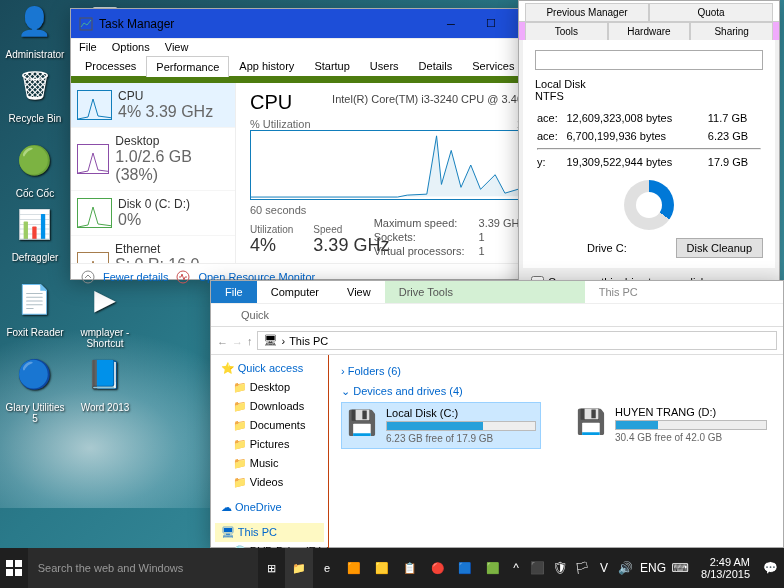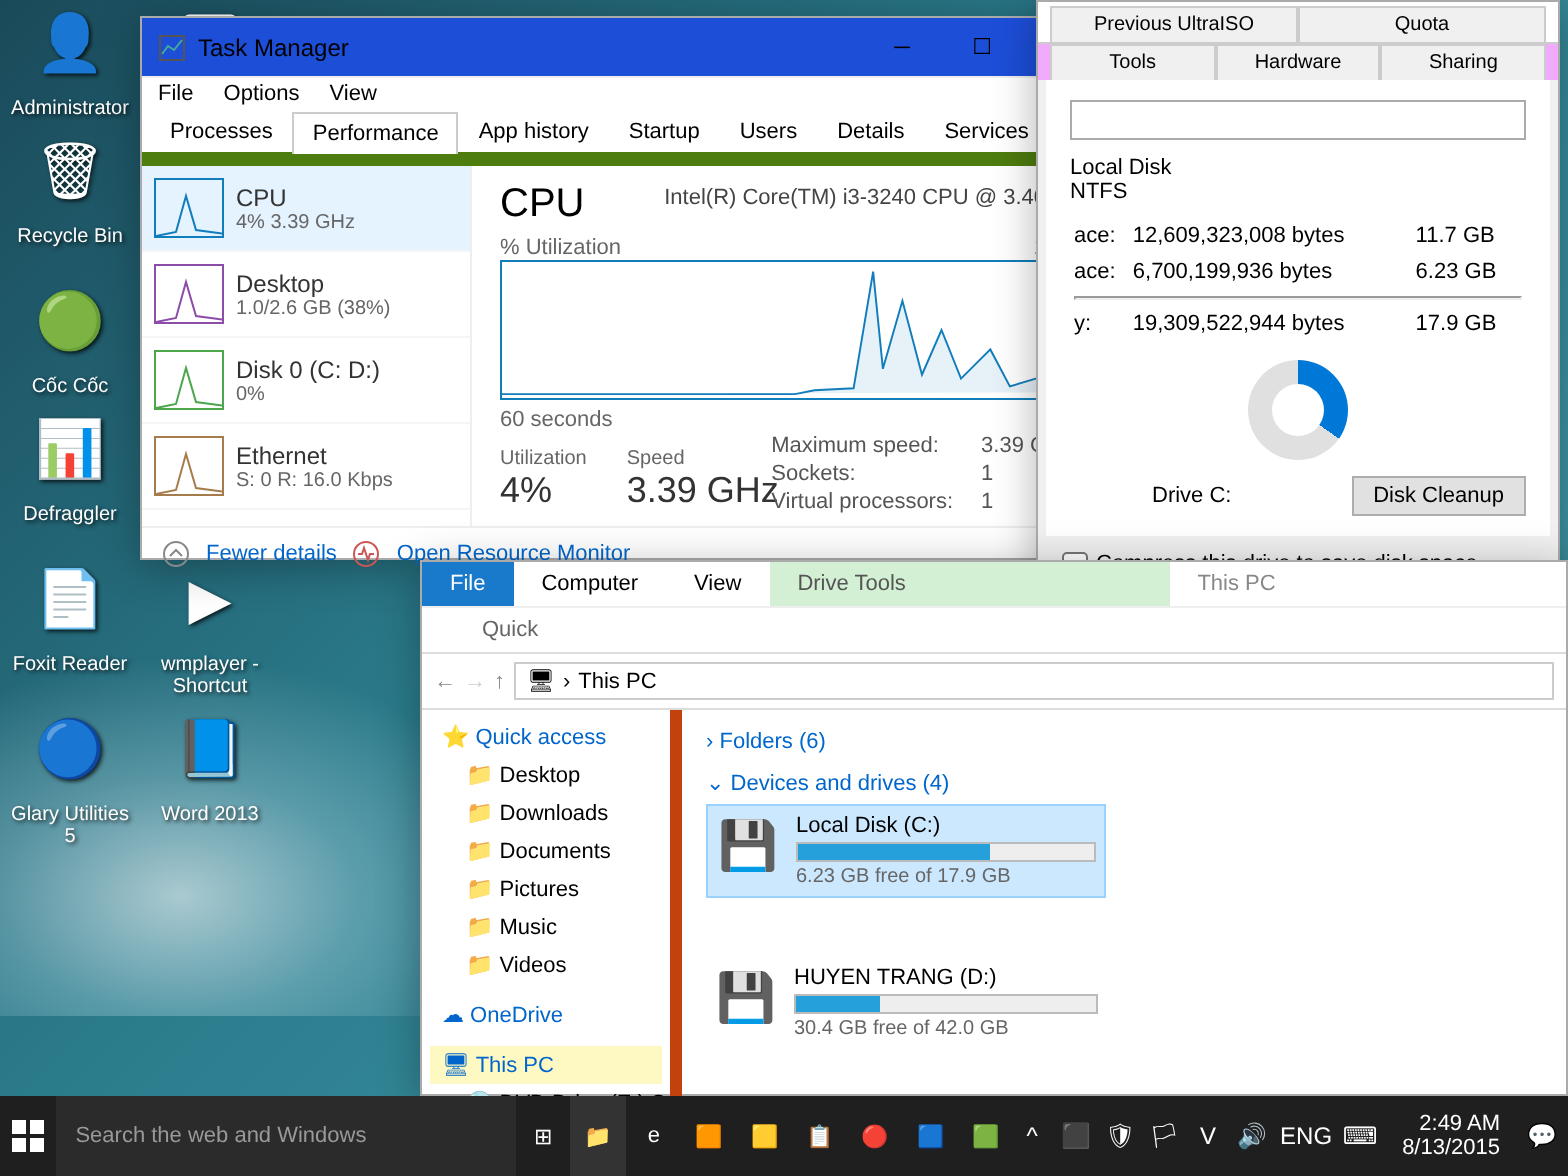--- a/index.html
+++ b/index.html
@@ -22,30 +22,30 @@
 #taskmgr .tab.active{border-color:#ccc;background:#fff;position:relative;top:1px}
 #taskmgr .body{display:flex;height:180px}
 #taskmgr .sidebar{width:165px;overflow-y:auto;border-right:1px solid #eee}
 .perf-item{display:flex;align-items:center;padding:6px;border-bottom:1px solid #f5f5f5;cursor:pointer}
 .perf-item.sel{background:#e5f3ff}
 .perf-graph{width:35px;height:30px;border:1px solid #117dbb;margin-right:6px;position:relative;overflow:hidden}
 .perf-graph.mem{border-color:#8b4da8}
 .perf-graph.disk{border-color:#4ca64c}
 .perf-graph.eth{border-color:#a67c4c}
 .perf-item .info .name{font-size:12px;color:#333}
-.perf-item .info .sub{font-size:10px;color:#666}
+.perf-item .info .sub{font-size:16px;color:#666}
 #taskmgr .main{flex:1;padding:8px 14px;position:relative}
 #taskmgr .cpu-title{font-size:20px;font-weight:300}
 #taskmgr .cpu-model{font-size:11px;color:#444;position:absolute;top:10px;right:14px}
 #taskmgr .util-label{display:flex;justify-content:space-between;font-size:10px;color:#666;margin-top:4px}
 #taskmgr .big-graph{height:70px;border:1px solid #117dbb;position:relative;background:linear-gradient(to bottom,transparent,transparent)}
 #taskmgr .stats{display:flex;margin-top:8px;gap:20px}
 #taskmgr .stat .label{font-size:10px;color:#666}
 #taskmgr .stat .val{font-size:18px;color:#333}
-#taskmgr .rstats{position:absolute;right:14px;bottom:4px;font-size:10px;color:#555}
+#taskmgr .rstats{position:absolute;right:26px;bottom:4px;font-size:10px;color:#555}
 #taskmgr .rstats td{padding:0 6px}
 #taskmgr .footer{border-top:1px solid #eee;padding:6px 10px;display:flex;align-items:center;gap:8px}
 #taskmgr .footer a{color:#0066cc;text-decoration:none;cursor:pointer;font-size:11px}
 
 #props{top:0;right:4px;width:262px;height:380px;background:#f0f0f0}
 #props .titlebar{background:#fff}
 #props .tabs{display:flex;border-bottom:1px solid #ccc;padding:2px 6px 0;background:#fff}
 #props .tabs .row{display:flex;width:100%}
 #props .tab{flex:1;text-align:center;padding:3px 4px;border:1px solid #ccc;border-bottom:none;background:#f0f0f0;font-size:10px;cursor:pointer}
 #props .tabrow2{display:flex;padding:0 6px;background:#f0abfc}
@@ -62,21 +62,21 @@
 
 #explorer{top:280px;left:210px;width:574px;height:268px}
 #explorer .ribbon{background:#fff;border-bottom:1px solid #ddd}
 #explorer .ribbontabs{display:flex;align-items:center}
 #explorer .ribbontabs .rtab{padding:5px 14px;font-size:11px;cursor:pointer}
 #explorer .ribbontabs .rtab.file{background:#1979ca;color:#fff}
 #explorer .ribbontabs .rtab.drive{background:#d4f0d4;color:#555}
 #explorer .nav{display:flex;align-items:center;padding:4px 6px;gap:4px;border-bottom:1px solid #ddd}
 #explorer .nav .addr{flex:1;border:1px solid #ccc;padding:2px 6px;display:flex;align-items:center;gap:4px}
 #explorer .body{display:flex;height:198px}
-#explorer .tree{width:130px;border-right:6px solid #c2410c;overflow-y:auto;padding:4px}
+#explorer .tree{width:118px;border-right:1px solid #c2410c;overflow-y:auto;padding:4px}
 .tree-item{padding:3px 4px 3px 18px;font-size:11px;cursor:pointer;display:flex;align-items:center;gap:4px;white-space:nowrap}
 .tree-item.sel{background:#fef9c3}
 .tree-item.header{padding-left:6px;color:#0066cc}
 #explorer .files{flex:1;padding:6px 12px;overflow-y:auto}
 .section-head{color:#0066cc;font-size:11px;padding:4px 0;cursor:pointer}
 .drive-row{display:flex;gap:30px;flex-wrap:wrap}
 .drive{display:flex;gap:8px;width:200px;padding:4px;cursor:pointer}
 .drive.sel{background:#cce8ff;border:1px solid #99d1ff}
 .drive-icon{width:32px;height:32px;display:flex;align-items:center;justify-content:center;font-size:24px}
 .drive-info{flex:1}
@@ -276,21 +276,21 @@
         <circle cx="7" cy="7" r="6" fill="none" stroke="#c55"></circle>
         <path d="M3 7 L5 7 L6 4 L8 10 L9 7 L11 7" stroke="#c55" fill="none"></path>
       </svg>
     <a>Open Resource Monitor</a>
   </div>
 </div>
 
 <div class="window" id="props">
   <div class="tabs">
       <div class="row">
-    <div class="tab">Previous UltraISO</div>
+    <div class="tab">Previous Manager</div>
     <div class="tab">Quota</div>
   </div>
     </div>
   <div class="tabrow2">
     <div class="tab">Tools</div>
     <div class="tab">Hardware</div>
     <div class="tab">Sharing</div>
   </div>
   <div class="content">
     <input type="text" style="">
@@ -315,21 +315,21 @@
           </tr>
       <tr>
             <td>y:</td>
             <td>19,309,522,944 bytes</td>
             <td>17.9 GB</td>
           </tr>
     </tbody>
       </table>
     <div class="donut"></div>
     <div style="display:flex;align-items:center;justify-content:space-between">
-      <span style="margin-left:41px">Drive C:</span>
+      <span style="margin-left:52px">Drive C:</span>
       <button class="btn">Disk Cleanup</button>
     </div>
   </div>
   <div class="checks">
     <label>
         <input type="checkbox" style="">
         <span>Compress this drive to save disk space</span>
       </label>
     <label>
         <input type="checkbox" checked="" style="">

